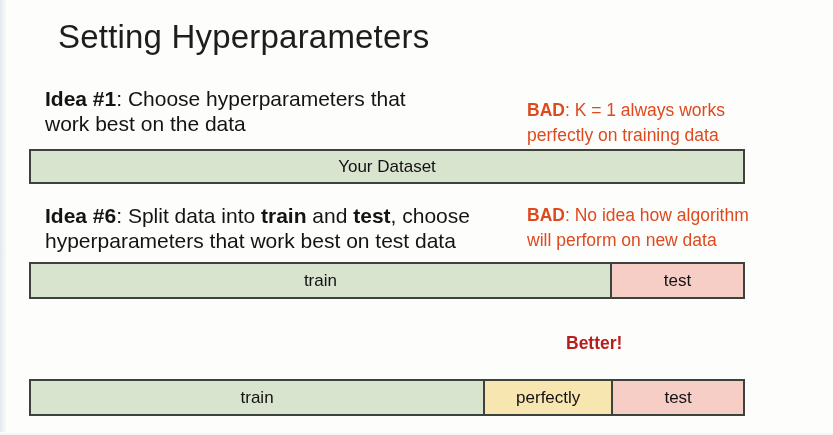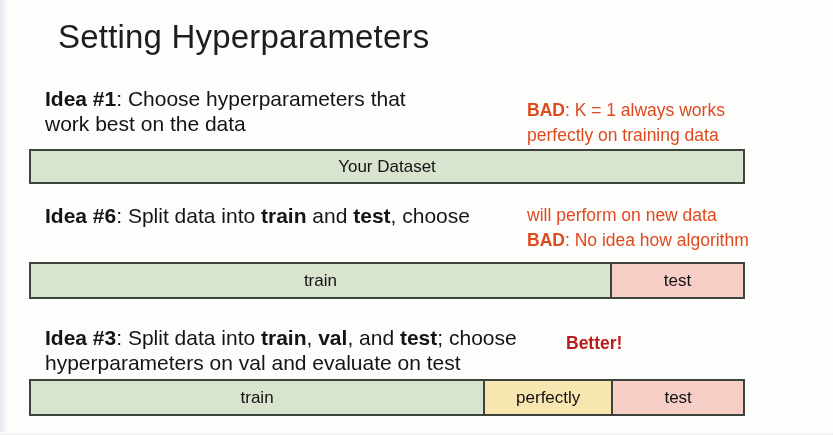--- a/index.html
+++ b/index.html
@@ -125,40 +125,35 @@
   </div>
 
   <div class="bar-row" id="bar-dataset">
     <div class="seg seg-green" style="flex:0 0 100%;">Your Dataset</div>
   </div>
 
   <div class="idea-block" style="top:203px;">
     <div>
       <b>Idea #6</b><span>: Split data into </span><b>train</b><span> and </span><b>test</b><span>, choose</span>
     </div>
+    <div>hyperparameters that work best on test data</div>
   </div>
 
   <div class="verdict" style="left:527px; top:203px;">
-    <div>will perform on new data</div>
     <div>
       <b>BAD</b><span>: No idea how algorithm</span>
     </div>
+    <div>will perform on new data</div>
   </div>
 
   <div class="bar-row" id="bar-traintest">
     <div class="seg seg-green" style="flex:0 0 81.3%;">train</div>
     <div class="seg seg-pink" style="flex:1 1 auto;">test</div>
   </div>
 
-  <div class="idea-block" style="top:325px; width:490px;">
-    <div>
-      <b>Idea #3</b><span>: Split data into </span><b>train</b><span>, </span><b>val</b><span>, and </span><b>test</b><span>; choose</span>
-    </div>
-    <div>hyperparameters on val and evaluate on test</div>
-  </div>
 
   <div id="verdict-better">Better!</div>
 
   <div class="bar-row" id="bar-trainvaltest">
     <div class="seg seg-green" style="flex:0 0 63.5%;">train</div>
     <div class="seg seg-yellow" style="flex:0 0 18.0%;">perfectly</div>
     <div class="seg seg-pink" style="flex:1 1 auto;">test</div>
   </div>
 
   <div id="bottom-edge-artifact"></div>

